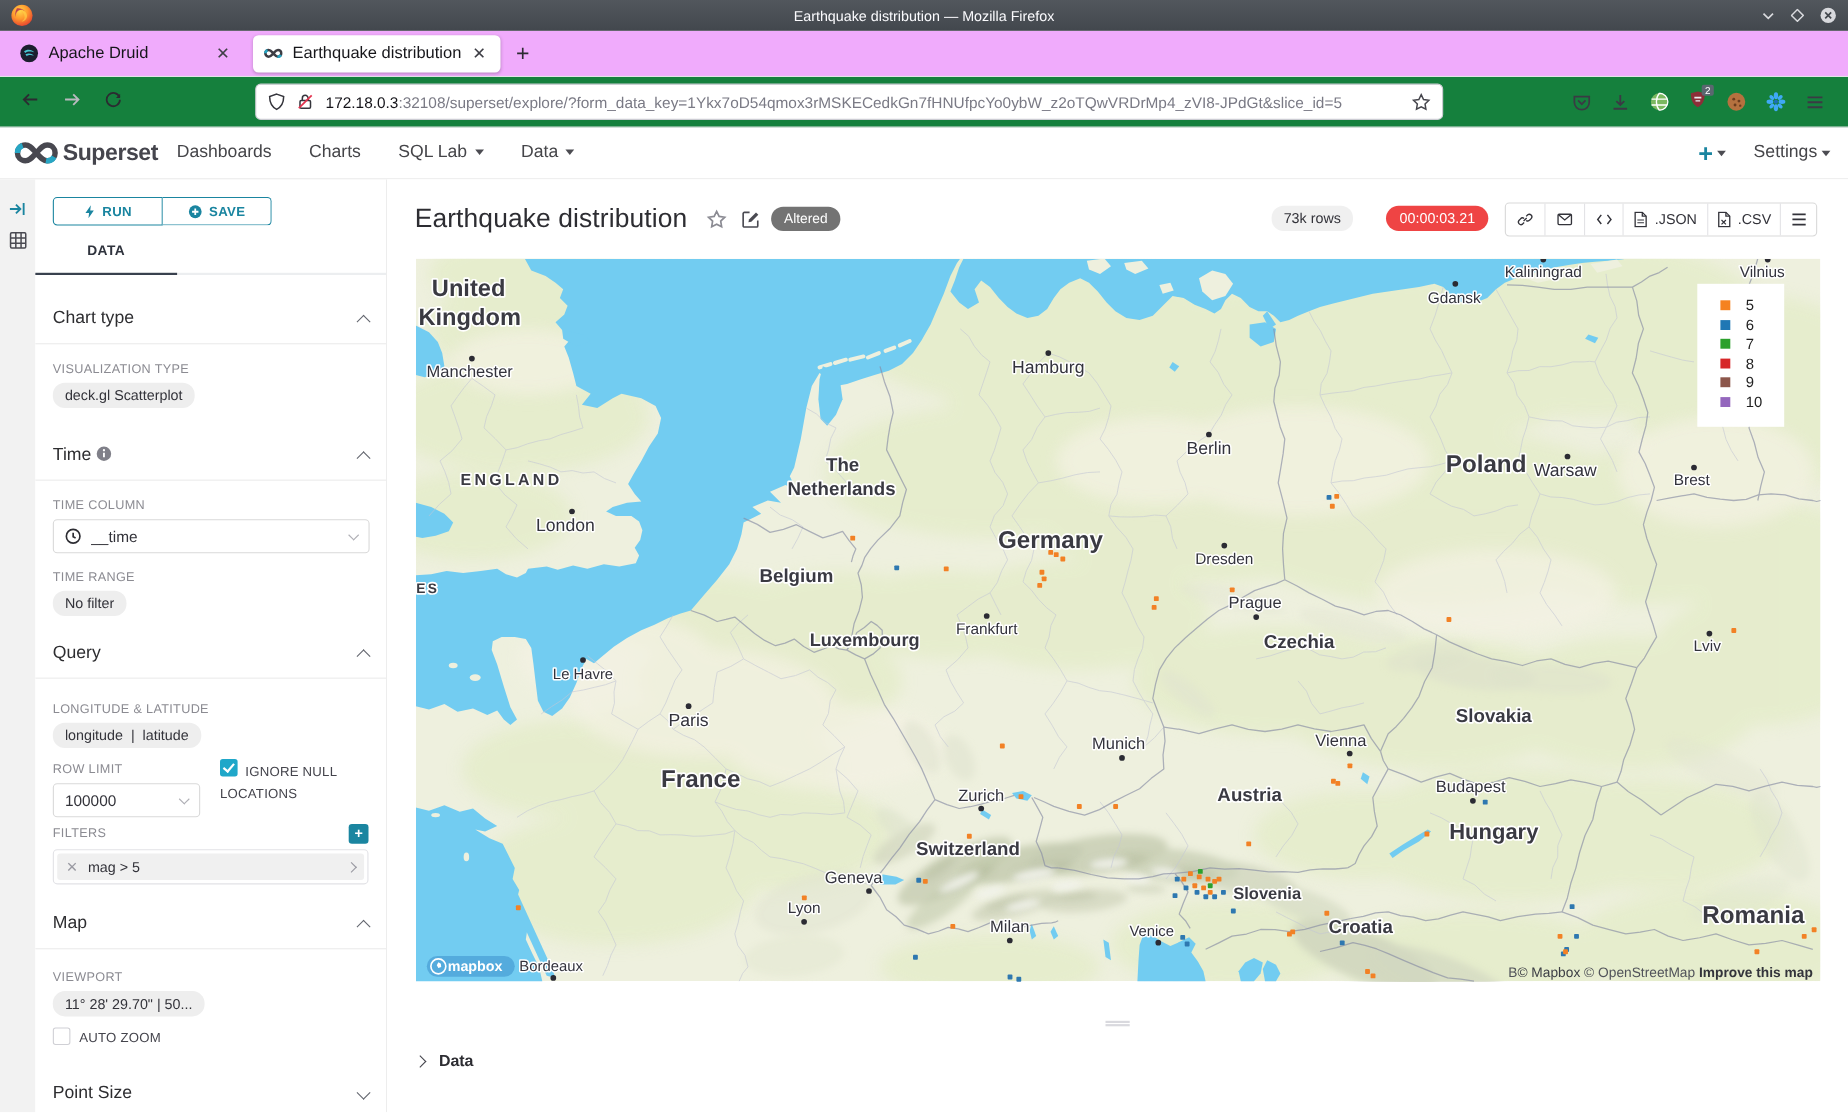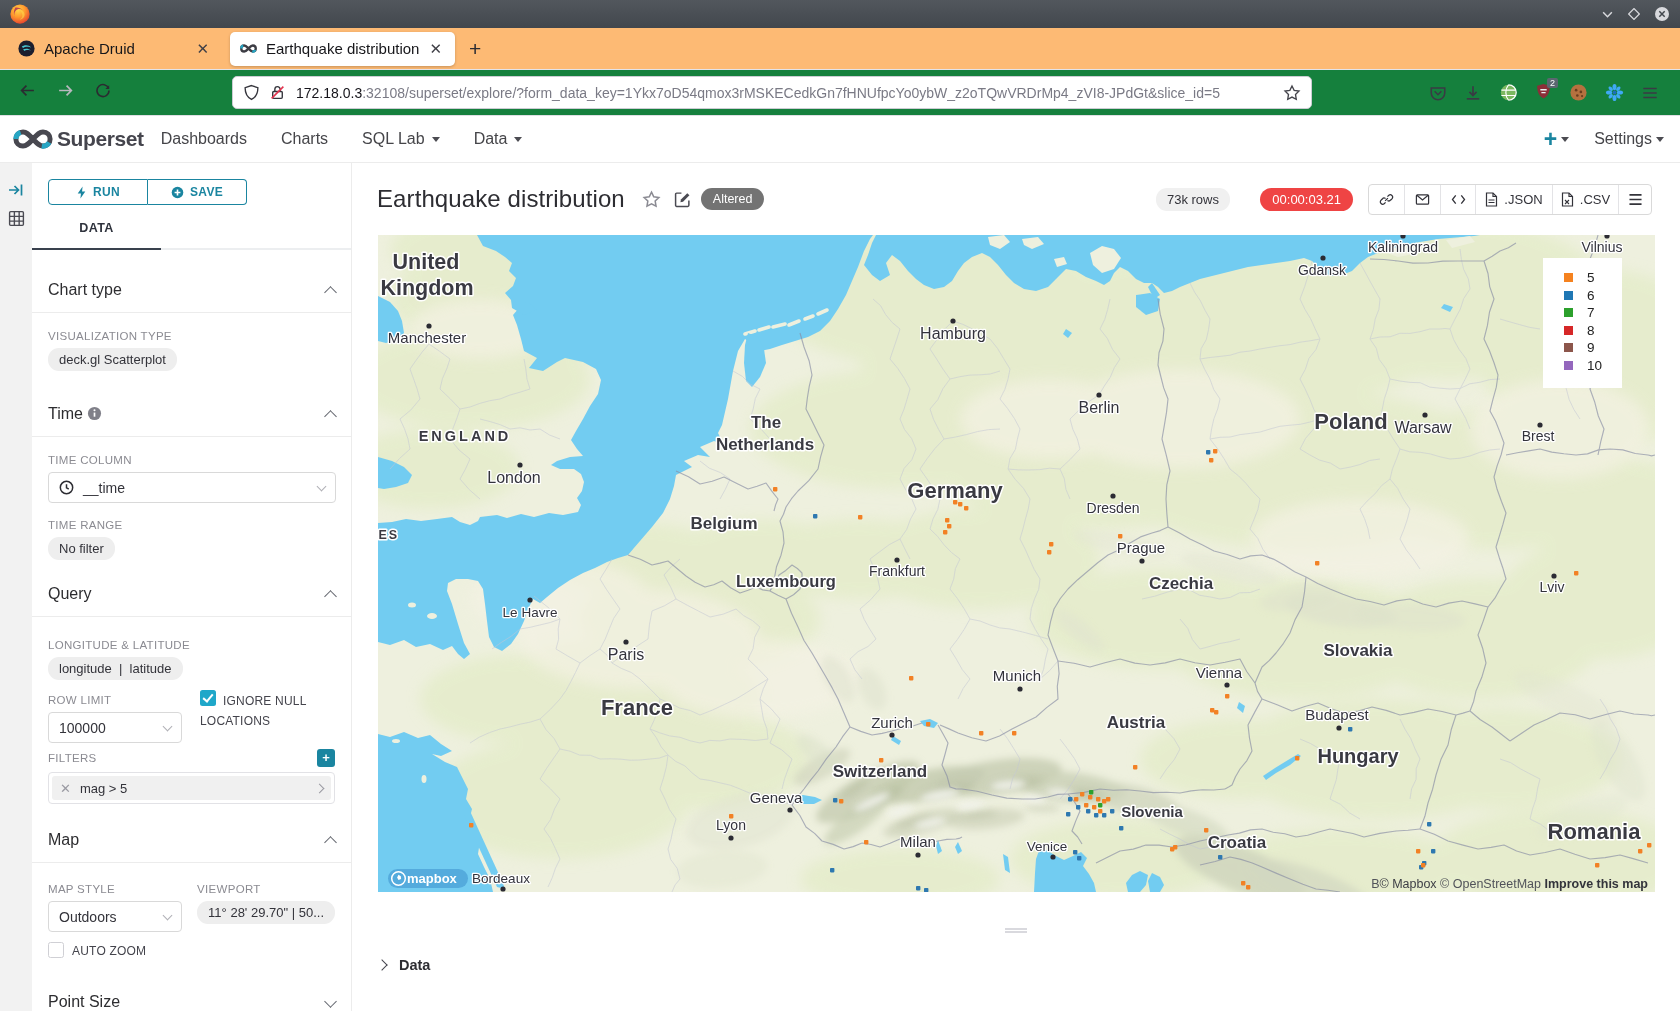--- a/index.html
+++ b/index.html
@@ -1,20 +1,20 @@
 <!DOCTYPE html>
 <html><head><meta charset="utf-8"><title>Earthquake distribution</title>
 <style>
 *{margin:0;padding:0;box-sizing:border-box}
 html,body{width:1680px;height:1012px;overflow:hidden;background:#fff;font-family:"Liberation Sans",sans-serif}
 .titlebar{height:28px;background:linear-gradient(#52575d,#42474d);display:flex;align-items:center;position:relative}
 .titlebar .fx{margin-left:9px}
 .titlebar .title{position:absolute;left:0;right:0;text-align:center;color:#fbfbfe;font-size:13px}
 .titlebar .wins{position:absolute;right:10px;top:0;height:28px;display:flex;align-items:center;gap:14px;color:#d8d9dd}
-.tabbar{height:42px;background:#fdba74;display:flex;align-items:center;padding-left:8px;border-bottom:1px solid #e3e3e8}
+.tabbar{height:42px;background:#f0abfc;display:flex;align-items:center;padding-left:8px;border-bottom:1px solid #e3e3e8}
 .tab{height:34px;display:flex;align-items:center;border-radius:5px;font-size:15px;color:#16161a}
 .tab.inactive{width:214px;padding:0 8px 0 10px}
 .tab.active{width:225px;background:#fff;box-shadow:0 1px 3px rgba(0,0,0,.22);padding:0 8px 0 10px;margin-left:8px}
 .tab .fav{width:17px;height:17px;margin-right:9px;flex:none}
 .tab .tname{flex:1;white-space:nowrap;overflow:hidden}
 .tab .x{color:#3f3f46;font-size:15px;padding:2px 5px;border-radius:4px}
 .newtab{color:#2b2b31;font-size:21px;font-weight:300;margin-left:14px}
 .urlrow{height:46px;background:#15803d;display:flex;align-items:center;border-bottom:1px solid #dfdfe4}
 .navic{color:#2b2b31;width:38px;text-align:center;font-size:17px}
 .urlbox{width:1080px;height:33px;margin-left:110px;background:#fff;border:1px solid #ccccd3;border-radius:5px;display:flex;align-items:center;padding:0 10px;font-size:14px}
@@ -70,20 +70,21 @@
         <radialGradient id="ffg" cx="40%" cy="30%" r="80%">
           <stop offset="0%" stop-color="#ffd54a"></stop>
           <stop offset="45%" stop-color="#ff9a2e"></stop>
           <stop offset="100%" stop-color="#e2332f"></stop>
         </radialGradient>
       </defs>
       <circle cx="12" cy="12" r="10.5" fill="url(#ffg)"></circle>
       <path d="M7,5 C5,8 4.6,12 6.5,15.5 C5,12.5 6,8.5 9,7 C11,6 13.5,6.5 15,8 C13,5.5 9.5,4.5 7,5 Z" fill="#b03050" opacity="0.85"></path>
       <path d="M12,7.5 C15,7.5 17,10 17,12.5 C17,16 14,18 11.5,18 C14,16.5 15,14.5 14.5,12.5 C14,10.5 13,9 12,7.5 Z" fill="#ffd54a" opacity="0.6"></path>
     </svg>
+ <div class="title">Earthquake distribution — Mozilla Firefox</div>
  <div class="wins">
   <svg width="13" height="13" viewBox="0 0 12 12">
         <path d="M2,4 L6,8 L10,4" stroke="#d8d9dd" stroke-width="1.4" fill="none"></path>
       </svg>
   <svg width="12" height="12" viewBox="0 0 12 12">
         <rect x="2.2" y="2.2" width="7.6" height="7.6" transform="rotate(45 6 6)" stroke="#d8d9dd" stroke-width="1.3" fill="none"></rect>
       </svg>
   <svg width="16" height="16" viewBox="0 0 16 16">
         <circle cx="8" cy="8" r="7" fill="#d8d9dd"></circle>
         <path d="M5.3,5.3 L10.7,10.7 M10.7,5.3 L5.3,10.7" stroke="#42474d" stroke-width="1.5"></path>
@@ -277,24 +278,20 @@
     <span style="color:#9a9aa2;font-size:13px;margin-right:9px">✕</span>mag &gt; 5
     <span class="chev" style="transform:rotate(-45deg);margin-left:auto;margin-top:0;width:7px;height:7px;border-color:#9a9aa2"></span>
    </div>
   </div>
   <div class="sect" style="padding-top:27px">
         <span class="t">Map</span>
         <span class="chev"></span>
       </div>
   <div class="divider"></div>
   <div style="display:flex;margin-top:20px">
-   <div style="width:156px">
-    <div class="lbl">MAP STYLE</div>
-    <div class="selbox" style="width:134px">Outdoors<span class="selchev"></span></div>
-   </div>
    <div>
     <div class="lbl">VIEWPORT</div>
     <span class="pill" style="white-space:nowrap">11° 28' 29.70" | 50...</span>
    </div>
   </div>
   <div style="display:flex;gap:8px;margin-top:10px;align-items:flex-end">
         <span class="cb off"></span>
         <span style="font-size:12px;color:#44444c;letter-spacing:.2px">AUTO ZOOM</span>
       </div>
   <div class="sect">

